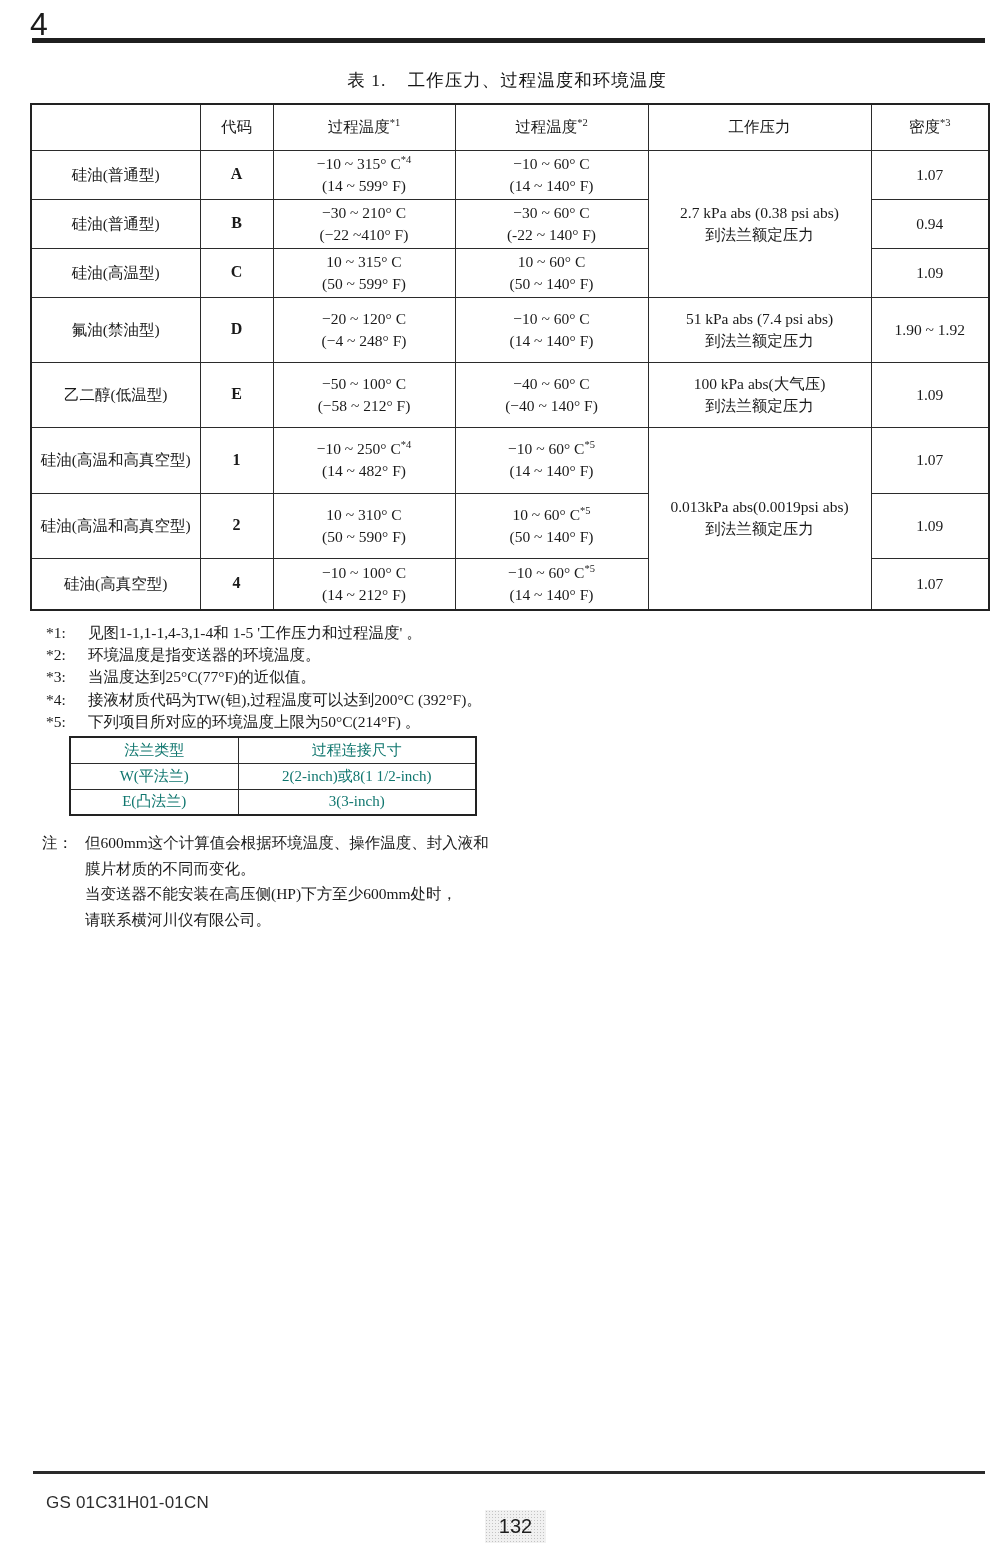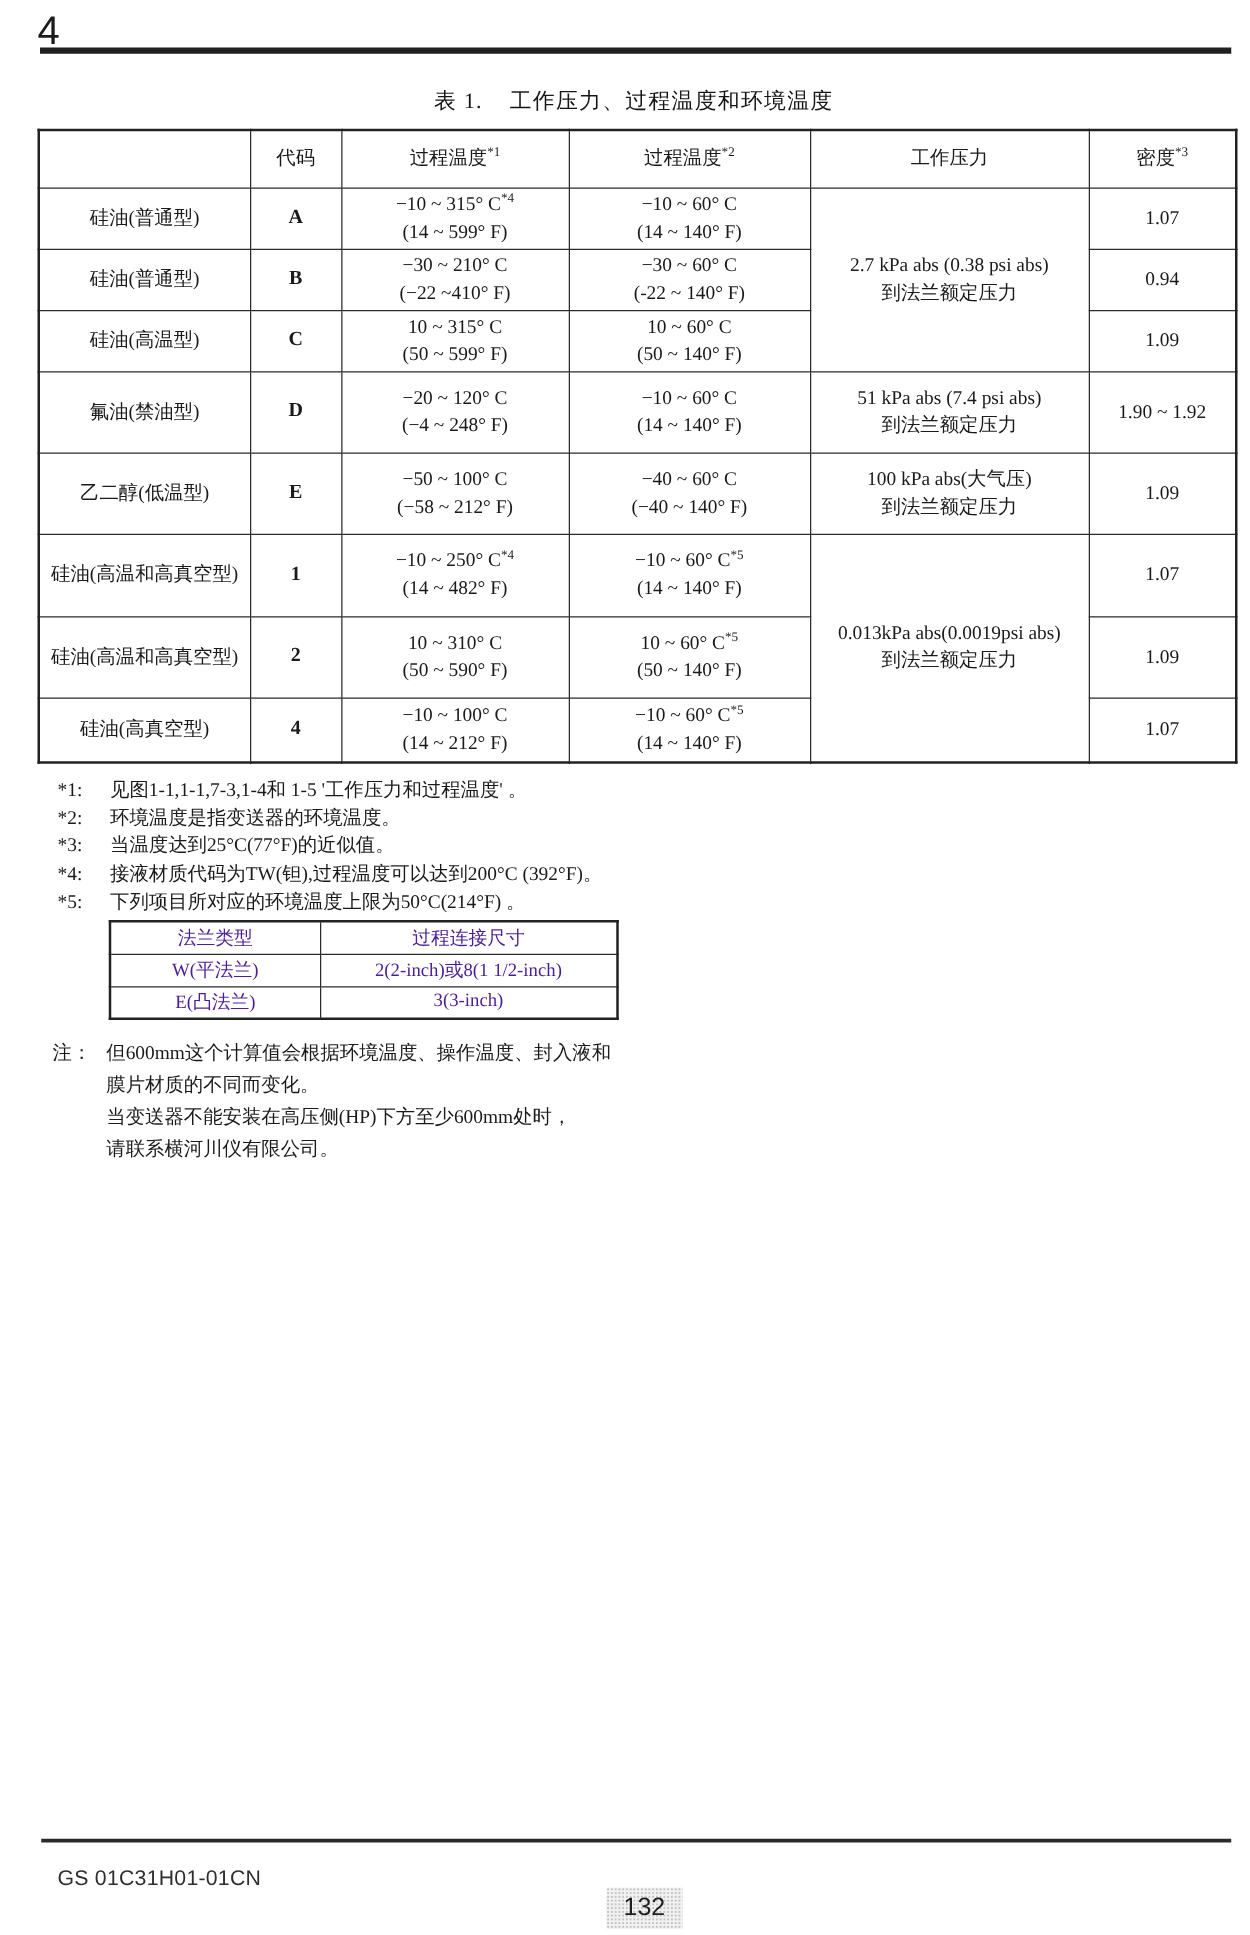--- a/index.html
+++ b/index.html
@@ -84,26 +84,26 @@
     position: absolute;
     left: 46px; top: 622px;
     font-size: 15.5px;
     color: #1a1a1a;
   }
   .footnote-row { display: flex; line-height: 22.2px; }
   .footnote-marker { width: 42px; flex: 0 0 42px; }
   
   table.flange {
     position: absolute;
-    left: 87px; top: 736px;
+    left: 69px; top: 736px;
     width: 406px;
     border-collapse: collapse;
     table-layout: fixed;
     font-size: 15px;
-    color: #4c1d95;
+    color: #0f766e;
     border-radius: 30px;
   }
   table.flange td, table.flange th {
     border: 1.5px solid #2b2b2b;
     font-weight: normal;
     text-align: center;
     padding: 2px 4px;
     height: 26px;
   }
   table.flange { border: 2.5px solid #222; }
@@ -304,21 +304,21 @@
             <span class="line">(14 ~ 140° F)</span>
           </td>
       <td>1.07</td>
     </tr>
   </tbody>
     </table>
 
   <div class="footnotes">
     <div class="footnote-row">
         <span class="footnote-marker">*1:</span>
-        <span>见图1-1,1-1,7-3,1-4和 1-5 '工作压力和过程温度' 。</span>
+        <span>见图1-1,1-1,4-3,1-4和 1-5 '工作压力和过程温度' 。</span>
       </div>
     <div class="footnote-row">
         <span class="footnote-marker">*2:</span>
         <span>环境温度是指变送器的环境温度。</span>
       </div>
     <div class="footnote-row">
         <span class="footnote-marker">*3:</span>
         <span>当温度达到25°C(77°F)的近似值。</span>
       </div>
     <div class="footnote-row">

